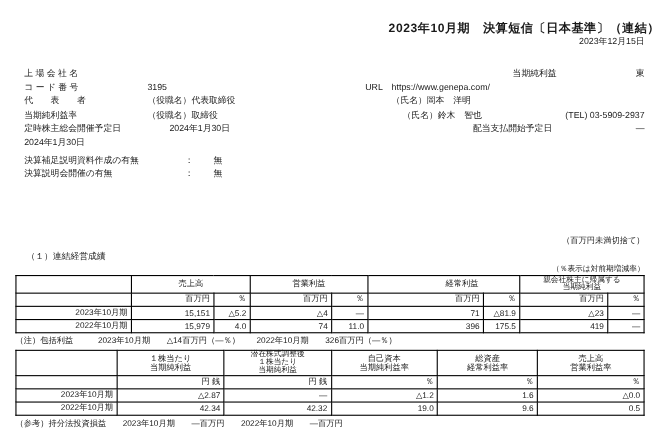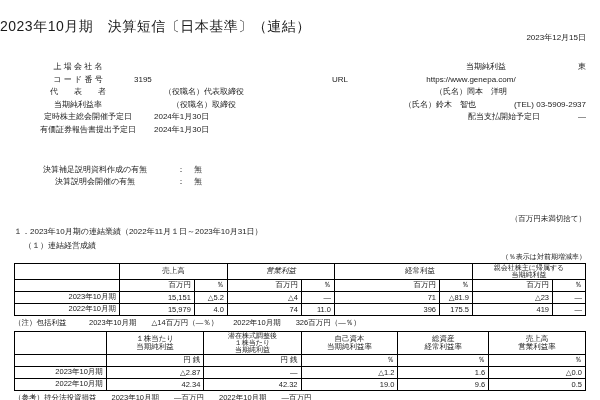--- a/index.html
+++ b/index.html
@@ -6,23 +6,23 @@
   body{
     width:600px;height:400px;
     background:#ffffff;
     font-family:"Liberation Sans","DejaVu Sans",sans-serif;
     font-size:7.5px;
     color:#1a1a1a;
     overflow:hidden;
   }
   .page{position:relative;width:600px;height:400px;padding:0;box-sizing:border-box;}
   .date-top{position:absolute;right:14px;top:14px;font-size:8px;}
-  .title{text-align:left;font-size:14px;font-weight:normal;letter-spacing:0.5px;margin-top:18px;}
+  .title{text-align:right;font-size:11px;font-weight:bold;letter-spacing:0.5px;margin-top:18px;}
   .hdr{position:absolute;left:22px;right:14px;top:44px;font-size:8px;}
-  .row{display:flex;align-items:baseline;margin-bottom:2.5px;line-height:1.25;text-align:center;}
+  .row{display:flex;align-items:baseline;margin-bottom:2.5px;line-height:1.25;}
   .lbl{width:112px;flex:none;letter-spacing:0px;}
   .val{flex:none;}
   .b{font-weight:bold;}
   .sec1{position:absolute;left:14px;top:196px;right:14px;font-size:8px;}
   .note-right{text-align:right;font-size:7.5px;}
   .sec-title{margin-top:2px;}
   .sub-title{margin-left:10px;margin-top:3px;}
   .pct-note{text-align:right;font-size:7px;margin-top:1px;}
   table{border-collapse:collapse;width:100%;font-size:7.5px;}
   table.t1{margin-top:1px;}
@@ -76,51 +76,49 @@
 
     <div class="row">
       <span class="lbl" style="width:132px;">定時株主総会開催予定日</span>
       <span class="val">2024年1月30日</span>
       <span class="spacer"></span>
       <span style="width:148px;display:inline-block;">配当支払開始予定日</span>
       <span>—</span>
     </div>
 
     <div class="row">
-      <span class="lbl" style="width:132px;">有価証券報告書提出予定日</span>
       <span class="val">2024年1月30日</span>
     </div>
 
     <div class="row" style="margin-top:6px;">
-      <span class="lbl" style="width:146px;margin-top:24px;">決算補足説明資料作成の有無</span>
+      <span class="lbl" style="width:146px;">決算補足説明資料作成の有無</span>
       <span class="val" style="width:26px;">：</span>
       <span class="val">無</span>
     </div>
 
     <div class="row">
       <span class="lbl" style="width:146px;">決算説明会開催の有無</span>
       <span class="val" style="width:26px;">：</span>
       <span class="val">無</span>
     </div>
 
   </div>
 
   <div class="sec1">
 
     <div class="note-right">（百万円未満切捨て）</div>
-    <div class="sec-title">１．2023年10月期の連結業績（2022年11月１日～2023年10月31日）</div>
     <div class="sub-title">（１）連結経営成績</div>
     <div class="pct-note">（％表示は対前期増減率）</div>
 
     <table class="t1">
       <tbody>
           <tr>
         <td class="ctr" style="width:98px;"></td>
         <td class="ctr" colspan="2" style="width:104px;">売上高</td>
-        <td class="ctr" colspan="2" style="width:104px;font-style:italic;">営業利益</td>
+        <td class="ctr" colspan="2" style="width:104px;">営業利益</td>
         <td class="ctr" colspan="2" style="width:104px;padding-left:36px;">経常利益</td>
         <td class="ctr" colspan="2" style="width:110px;line-height:1.05;font-size:7px;">親会社株主に帰属する<br>当期純利益</td>
       </tr>
       <tr>
         <td>&nbsp;</td>
         <td class="rt">百万円</td>
         <td class="rt" style="width:26px;">％</td>
         <td class="rt">百万円</td>
         <td class="rt" style="width:26px;">％</td>
         <td class="rt">百万円</td>

